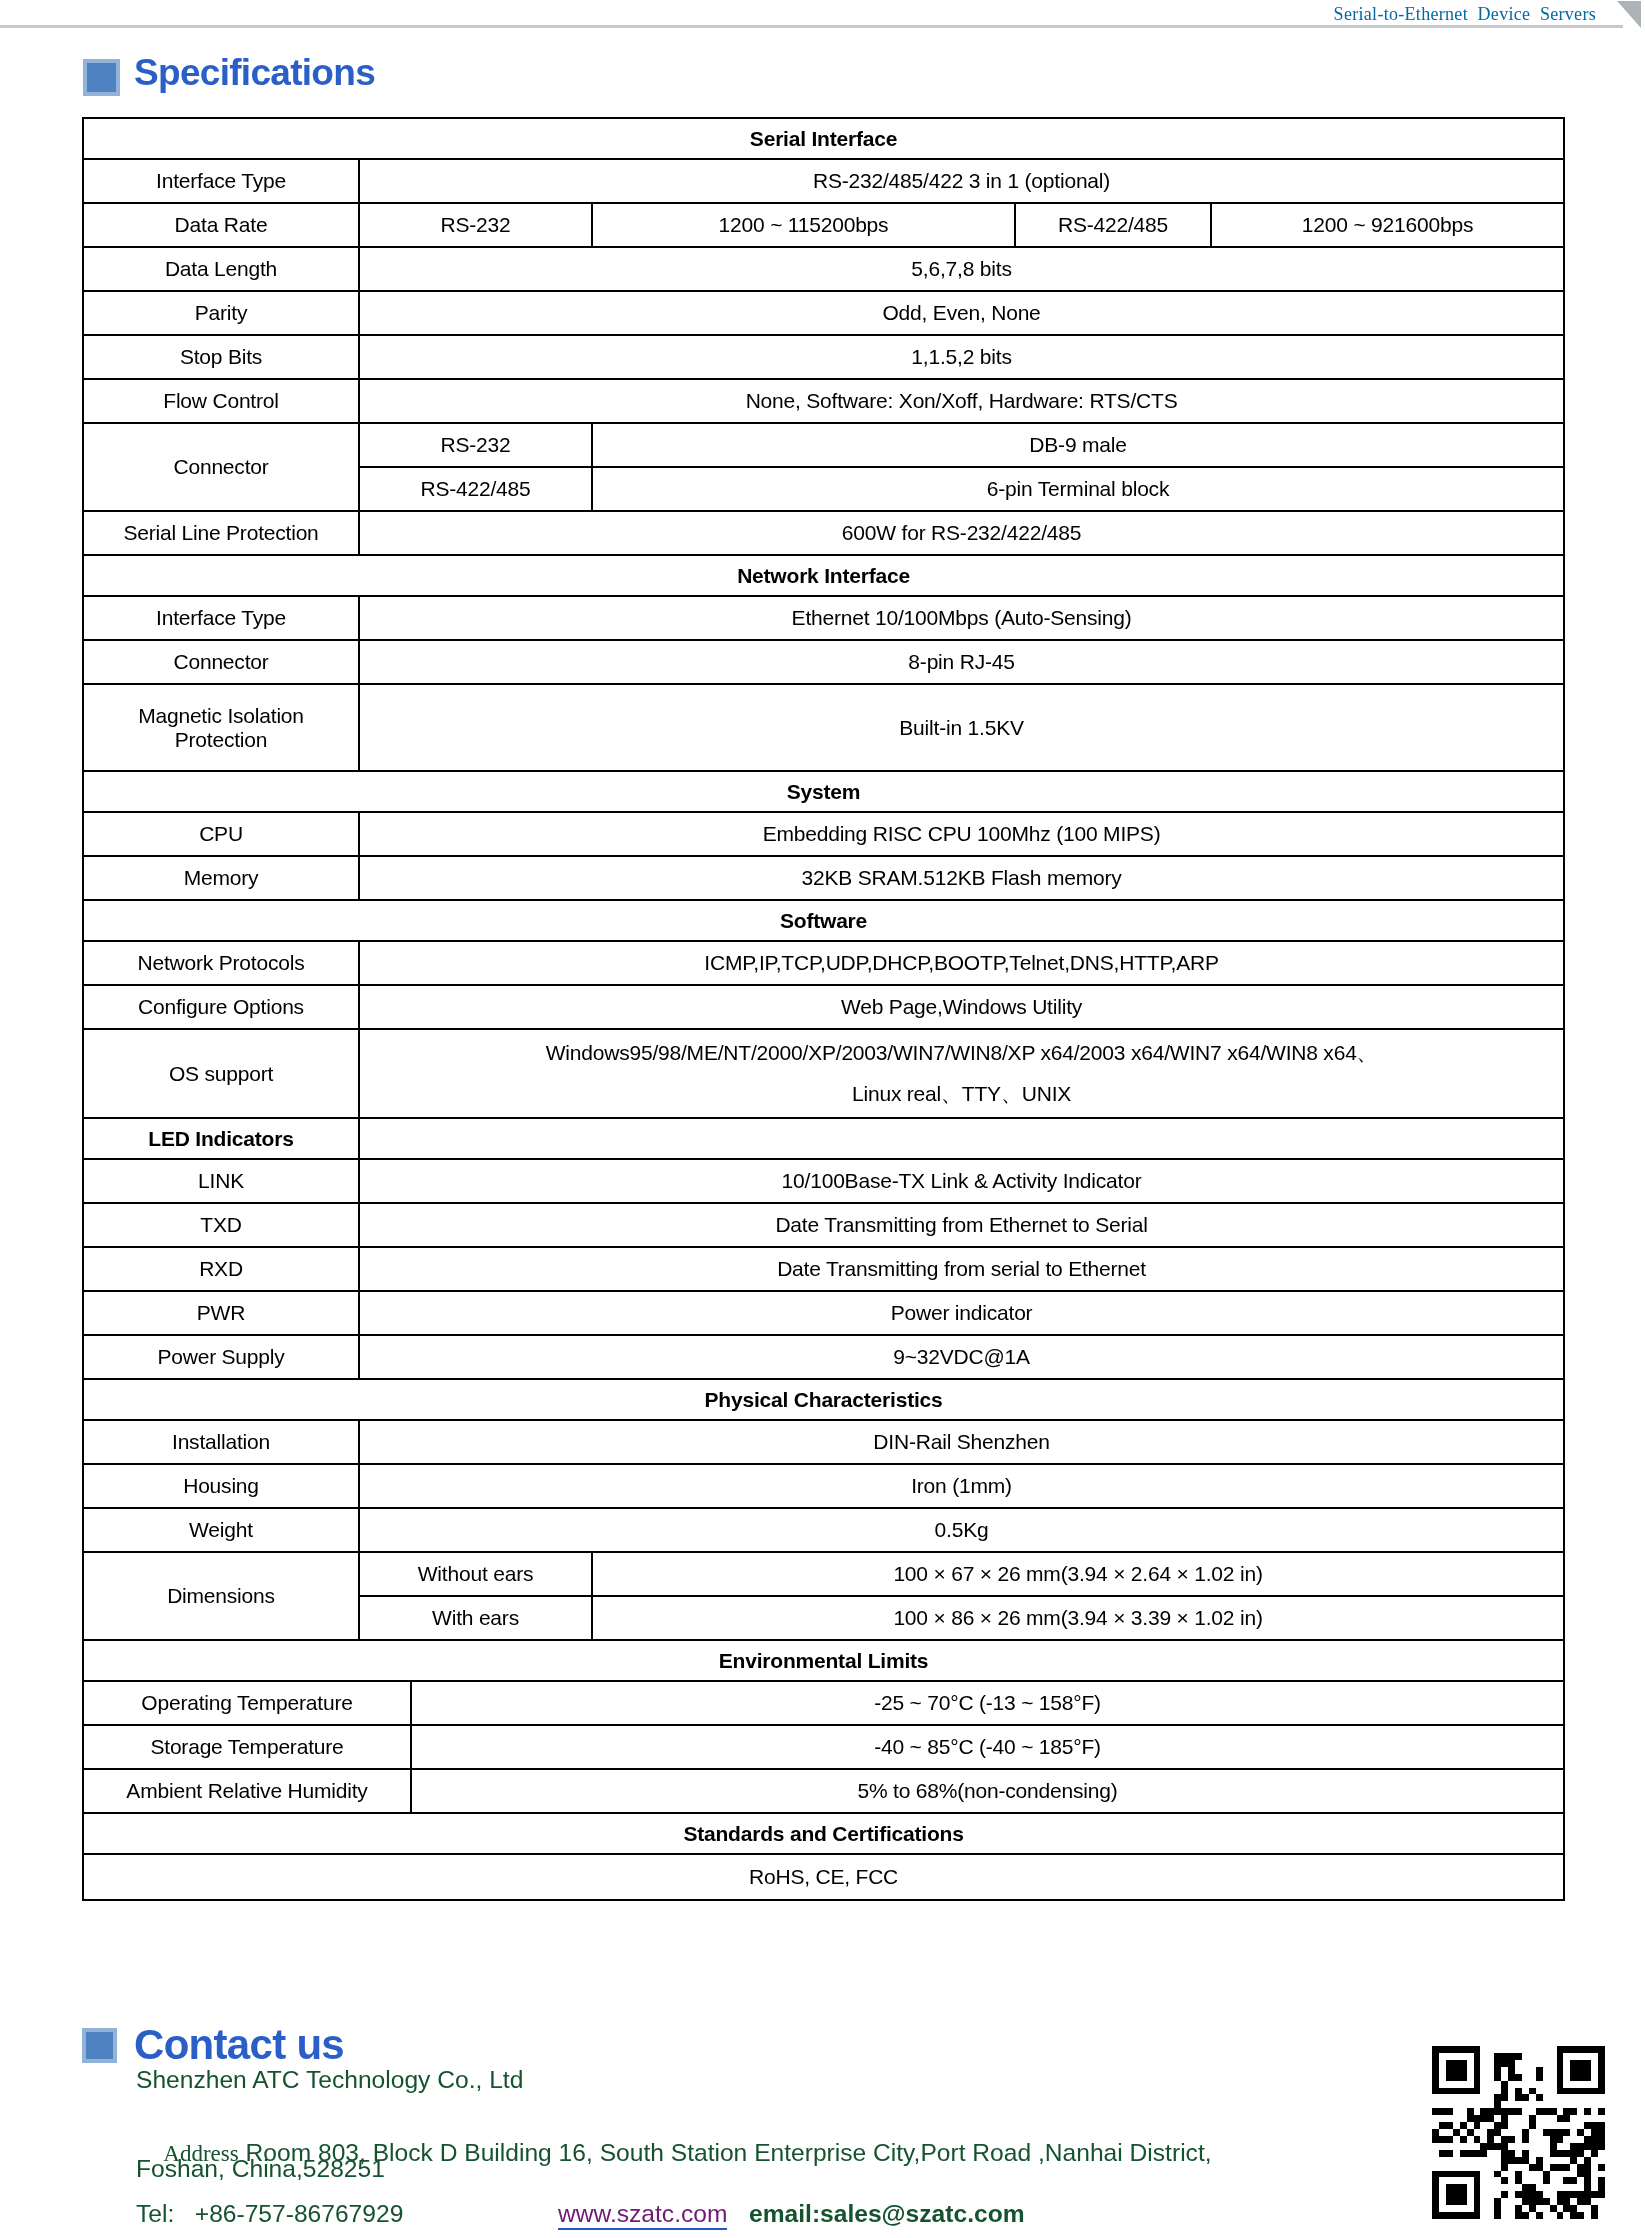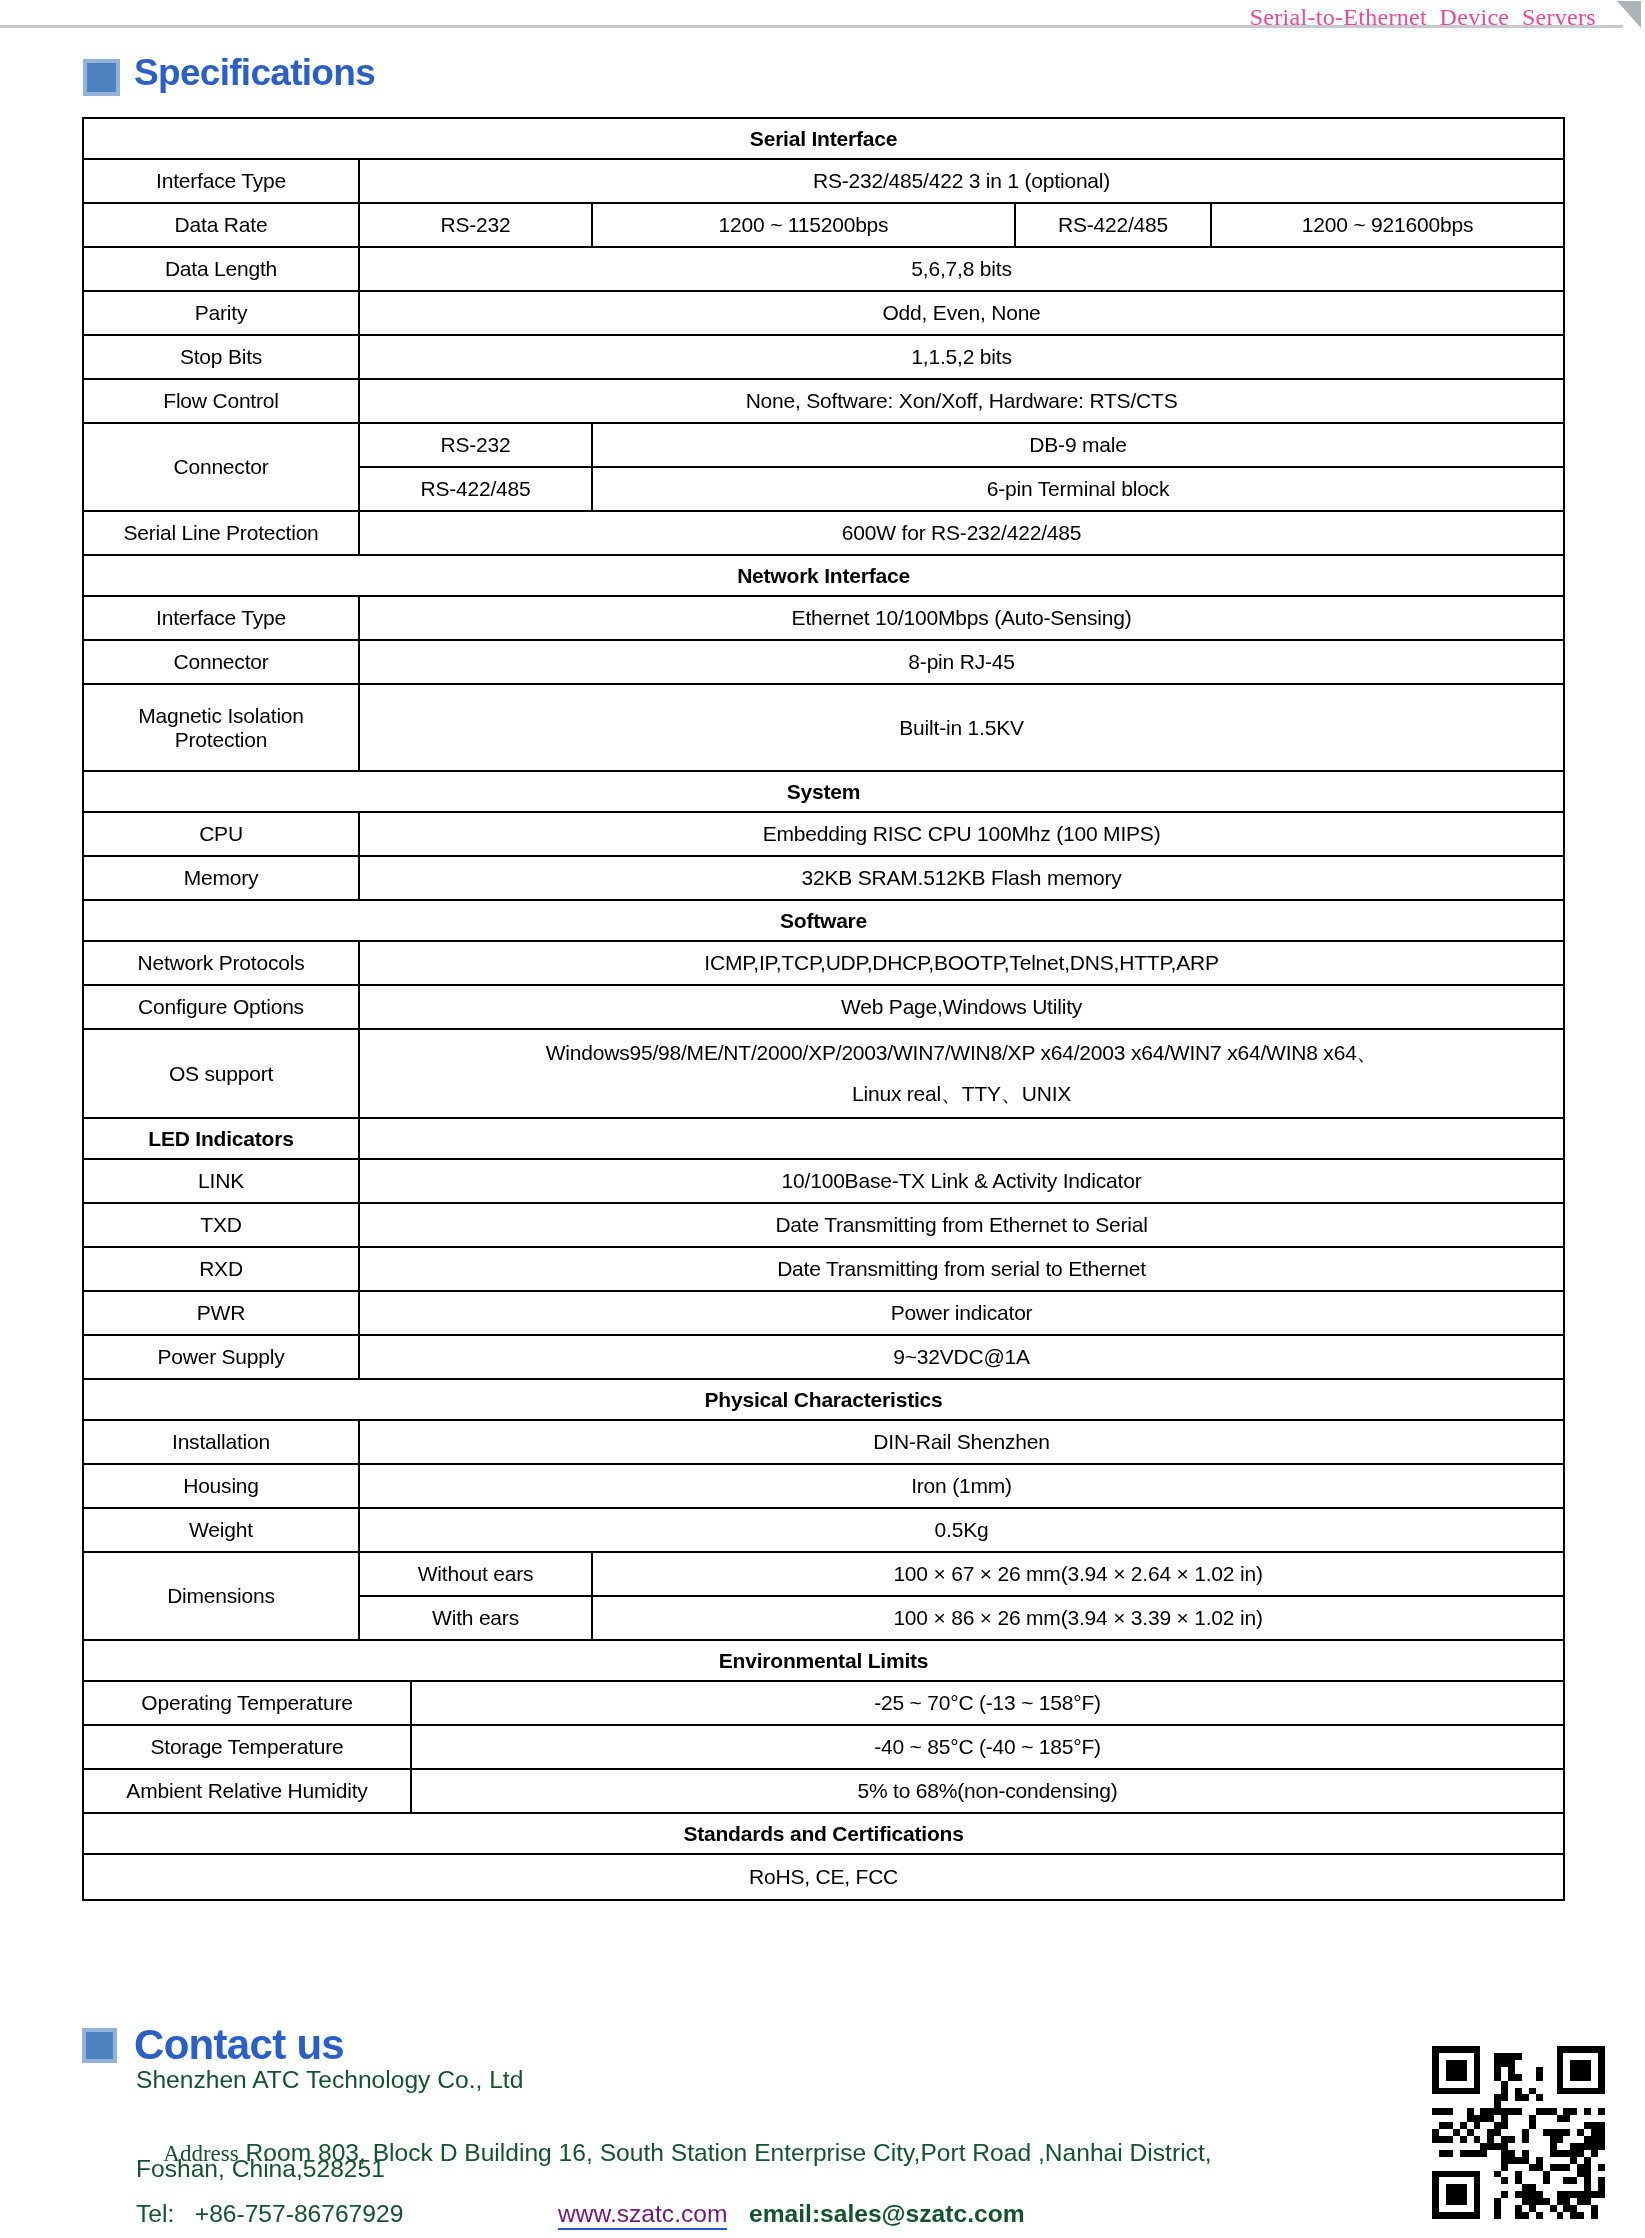--- a/index.html
+++ b/index.html
@@ -1,21 +1,21 @@
 <!DOCTYPE html>
 <html style="font-size:11px"><head>
 <meta charset="utf-8">
 <style>
   html,body{margin:0;padding:0;background:#ffffff;}
   #page{position:relative;width:1645px;height:2239px;background:#ffffff;
         font-family:"Liberation Sans",sans-serif;color:#000;overflow:hidden;}
 
   
   .doc-header-title{position:absolute;top:4.1px;right:49px;font-family:"Liberation Serif",serif;
-        font-size:24px;color:#ec4899;white-space:pre;letter-spacing:0.3px;}
+        font-size:18px;color:#0369a1;white-space:pre;letter-spacing:0.3px;}
   .header-rule{position:absolute;top:25px;left:0;width:1623px;height:2.7px;background:#c6cacd;}
   .corner-triangle{position:absolute;top:1.4px;right:4.1px;width:0;height:0;
         border-top:27px solid #aeb3b7;border-left:24.6px solid transparent;}
 
   
   .bullet-square{position:absolute;width:29px;height:29px;background:#4e82c0;border:4.1px solid #93b2d8;}
   .blue-title{position:absolute;font-weight:bold;color:#2b5fc8;font-size:37px;letter-spacing:-0.7px;}
 
   
   table.spec{position:absolute;left:82px;top:117px;width:1481px;

